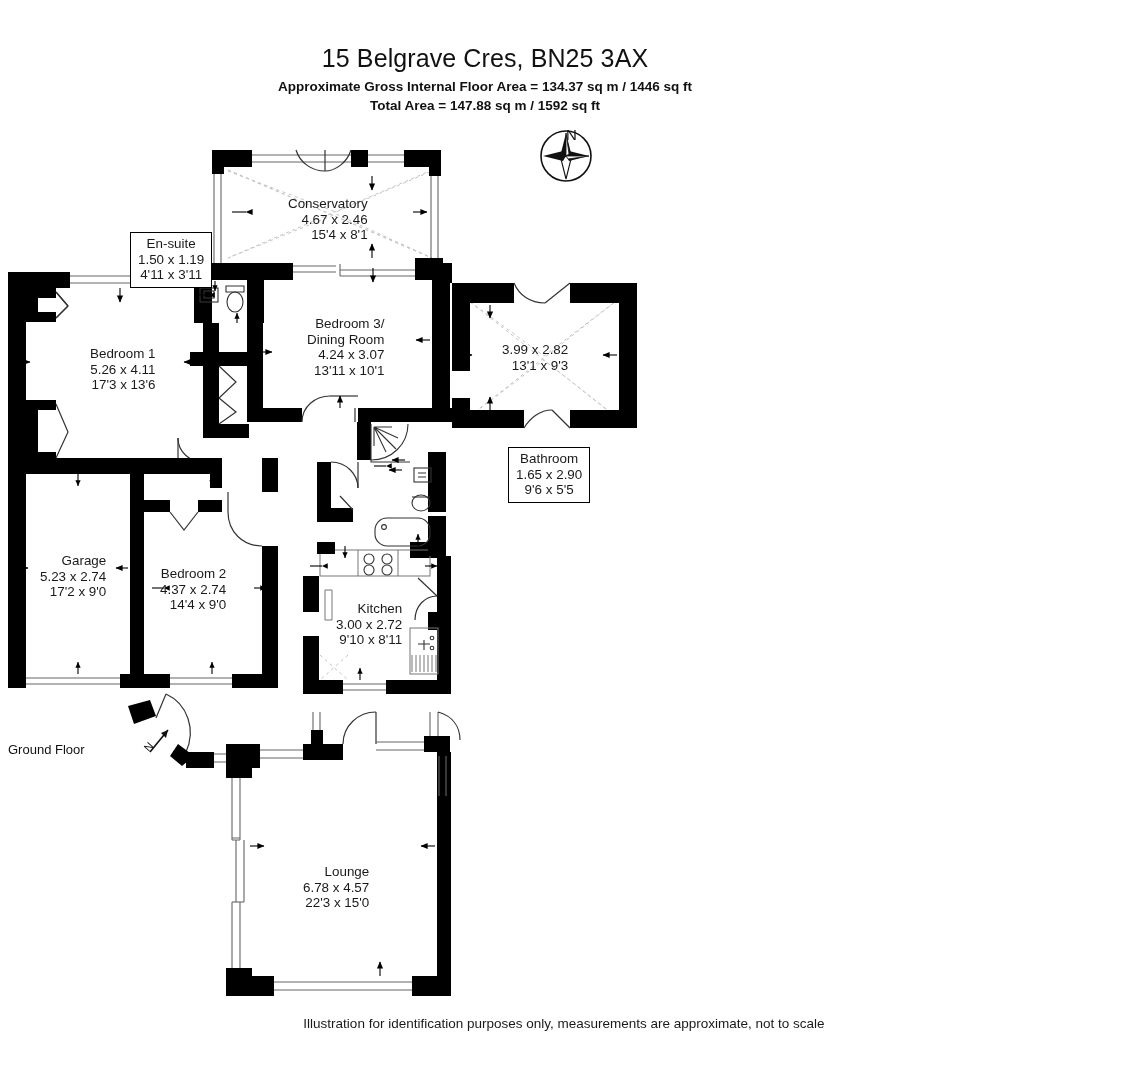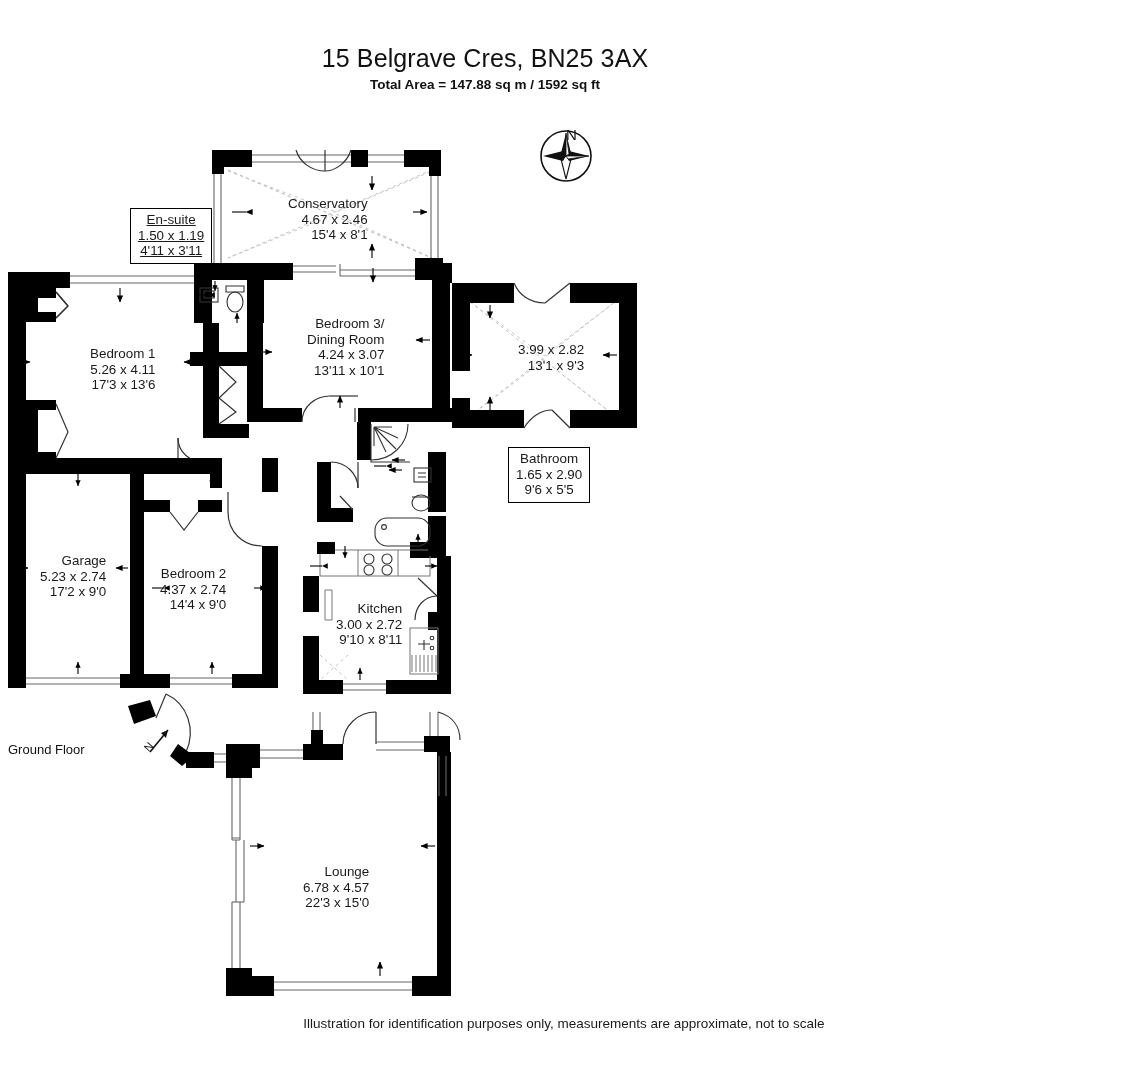--- a/index.html
+++ b/index.html
@@ -61,20 +61,21 @@
   .north-n{
     position:absolute;left:566px;top:126px;
     font-size:15px;color:#111;
   }
 </style>
 </head>
 <body>
 
 <div class="header">
   <div class="title">15 Belgrave Cres, BN25 3AX</div>
+  <div class="subline s1">Approximate Gross Internal Floor Area = 134.37 sq m / 1446 sq ft</div>
   <div class="subline s3">Total Area = 147.88 sq m / 1592 sq ft</div>
 </div>
 
 <svg id="plan" viewBox="0 0 1128 1080">
   <defs>
     <style>
       .w{fill:#000;}
       .thin{fill:none;stroke:#666;stroke-width:1.1;}
       .thin2{fill:none;stroke:#777;stroke-width:1;}
       .swing{fill:none;stroke:#333;stroke-width:1.2;}
@@ -382,40 +383,40 @@
   <path d="M28,5 L31,26 L28,28 Z" fill="#fff" stroke="#111" stroke-width="0.8"></path>
   <path d="M51,28 L30,31 L28,28 Z" fill="#fff" stroke="#111" stroke-width="0.8"></path>
 </svg>
 
 <div class="lbl" id="lbl-conservatory" style="left:288px;top:196px;">
   <div>Conservatory</div>
   <div>4.67 x 2.46</div>
   <div>15'4 x 8'1</div>
 </div>
 
-<div class="boxlbl" id="lbl-ensuite" style="left:130px;top:208px;text-decoration:underline;">
+<div class="boxlbl" id="lbl-ensuite" style="left:130px;top:232px;">
   <div>En-suite</div>
   <div>1.50 x 1.19</div>
   <div>4'11 x 3'11</div>
 </div>
 
 <div class="lbl" id="lbl-bedroom1" style="left:90px;top:346px;">
   <div>Bedroom 1</div>
   <div>5.26 x 4.11</div>
   <div>17'3 x 13'6</div>
 </div>
 
 <div class="lbl" id="lbl-bedroom3" style="left:307px;top:316px;">
   <div>Bedroom 3/</div>
   <div>Dining Room</div>
   <div>4.24 x 3.07</div>
   <div>13'11 x 10'1</div>
 </div>
 
-<div class="lbl" id="lbl-rear" style="left:502px;top:342px;margin-left:16px;">
+<div class="lbl" id="lbl-rear" style="left:502px;top:342px;">
   <div>3.99 x 2.82</div>
   <div>13'1 x 9'3</div>
 </div>
 
 <div class="boxlbl" id="lbl-bathroom" style="left:461px;top:447px;margin-left:47px;">
   <div>Bathroom</div>
   <div>1.65 x 2.90</div>
   <div>9'6 x 5'5</div>
 </div>
 

